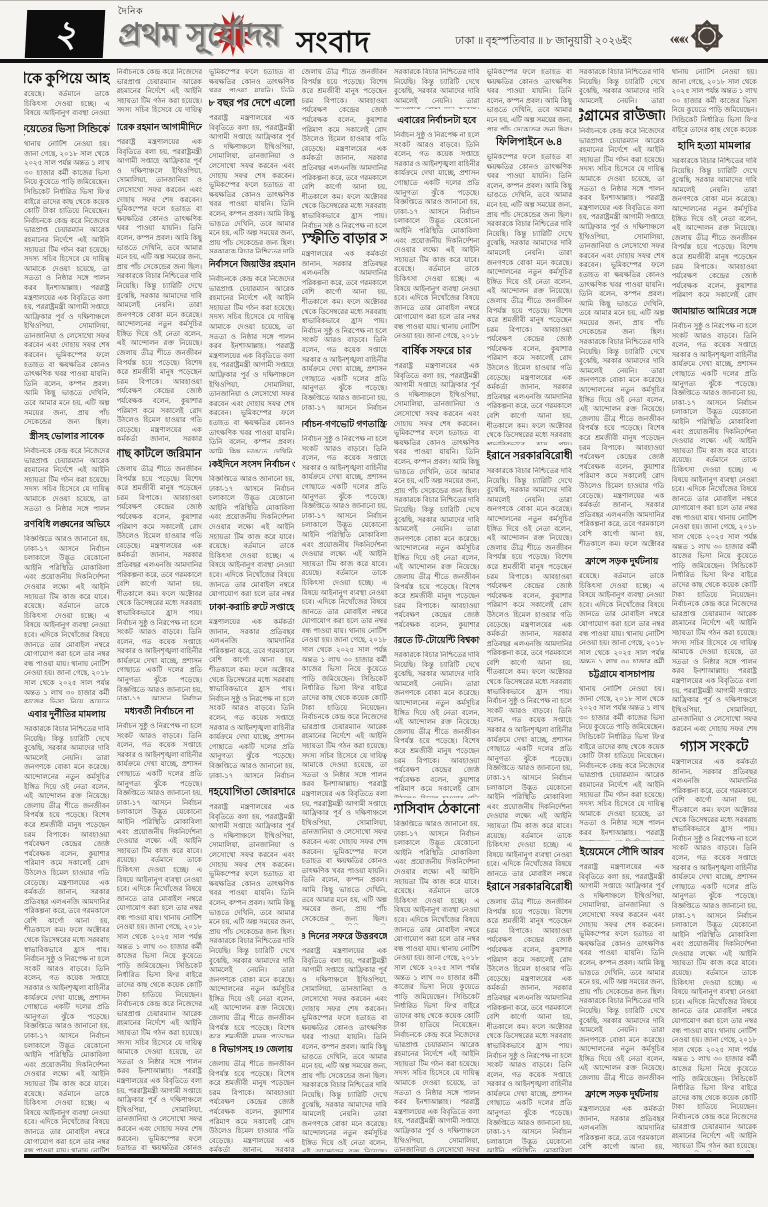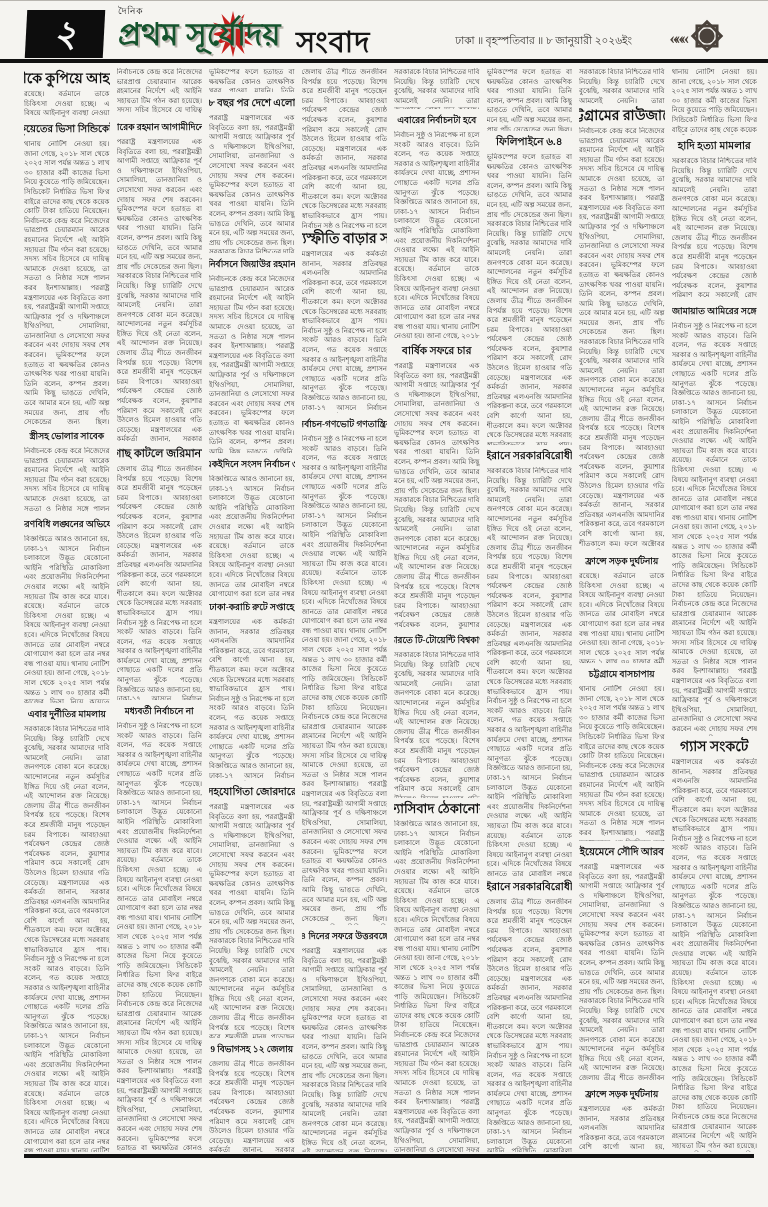--- a/index.html
+++ b/index.html
@@ -14,21 +14,21 @@
   #header{position:absolute;top:0;left:0;width:768px;height:62px;}
   .pagenum-box{
     position:absolute;left:26px;top:9px;width:78px;height:48px;
     background:#0d0d0d;transform:skewX(-3deg);
     display:flex;align-items:center;justify-content:center;
   }
   .pagenum-box span{color:#f8f8f6;font-size:36px;font-weight:bold;font-style:italic;line-height:1;}
   .brand{position:absolute;left:118px;top:3px;}
   .brand-small{display:block;font-size:9px;color:#222;letter-spacing:1px;}
   .brand-name{
-    position:relative;font-size:31px;font-weight:bold;color:#14532d;line-height:1.05;
+    position:relative;font-size:31px;font-weight:bold;color:#737373;line-height:1.05;
     text-shadow:2px 2px 0 #b9b6ae;white-space:nowrap;
   }
   .brand-name .w{position:relative;z-index:2;}
   .sun-wrap{position:absolute;left:92px;top:-8px;z-index:1;}
   .section-title{
     position:absolute;left:296px;top:18px;font-size:29px;font-weight:bold;color:#161616;
     letter-spacing:1px;
   }
   .dateline{position:absolute;right:136px;top:32px;font-size:10.5px;color:#33302c;white-space:nowrap;}
   .ornament{position:absolute;right:42px;top:16px;display:flex;align-items:center;}
@@ -136,21 +136,21 @@
         <div class="headline" style="font-size: 10px; text-align: center;">৮ বছর পর দেশে এলো</div>
         <div class="ptext" style="height: 139px;">পররাষ্ট্র মন্ত্রণালয়ের এক বিবৃতিতে বলা হয়, পররাষ্ট্রমন্ত্রী আগামী সপ্তাহে আফ্রিকার পূর্ব ও দক্ষিণাঞ্চলে ইথিওপিয়া, সোমালিয়া, তানজানিয়া ও লেসোথো সফর করবেন এবং দোহায় সফর শেষ করবেন। ভূমিকম্পের ফলে হতাহত বা ক্ষয়ক্ষতির কোনও তাৎক্ষণিক খবর পাওয়া যায়নি। তিনি বলেন, কম্পন প্রবল। আমি কিছু ভাঙতে দেখিনি, তবে আমার মনে হয়, এটি অল্প সময়ের জন্য, প্রায় পাঁচ সেকেন্ডের জন্য ছিল। সরকারকে বিচার নিশ্চিতের দাবি নিয়েছি। কিন্তু চ্যারিটি দেখে বুঝেছি, সরকার আমাদের দাবি আমলেই নেয়নি। তারা জনগণকে বোকা মনে করেছে। আন্দোলনের নতুন কর্মসূচির ইঙ্গিত দিয়ে ওই নেতা বলেন, এই আন্দোলন রক্ত নিয়েছে। </div>
         <div class="headline" style="font-size: 9px;">নির্বাসনে জিয়াউর রহমান</div>
         <div class="ptext" style="height: 178px;">নির্বাচনকে কেন্দ্র করে নিজেদের ভারপ্রাপ্ত চেয়ারম্যান আরেক রহমানের নির্দেশে এই আইনি সহায়তা টিম গঠন করা হয়েছে। সদস্য সচিব হিসেবে যে দায়িত্ব আমাকে দেওয়া হয়েছে, তা সততা ও নিষ্ঠার সঙ্গে পালন করব ইনশাআল্লাহ। পররাষ্ট্র মন্ত্রণালয়ের এক বিবৃতিতে বলা হয়, পররাষ্ট্রমন্ত্রী আগামী সপ্তাহে আফ্রিকার পূর্ব ও দক্ষিণাঞ্চলে ইথিওপিয়া, সোমালিয়া, তানজানিয়া ও লেসোথো সফর করবেন এবং দোহায় সফর শেষ করবেন। ভূমিকম্পের ফলে হতাহত বা ক্ষয়ক্ষতির কোনও তাৎক্ষণিক খবর পাওয়া যায়নি। তিনি বলেন, কম্পন প্রবল। আমি কিছু ভাঙতে দেখিনি, তবে আমার মনে হয়, এটি অল্প সময়ের জন্য, প্রায় পাঁচ সেকেন্ডের জন্য ছিল। সরকারকে বিচার নিশ্চিতের দাবি নিয়েছি। কিন্তু চ্যারিটি দেখে বুঝেছি, সরকার আমাদের দাবি আমলেই নেয়নি। তারা জনগণকে বোকা মনে করেছে। আন্দোলনের নতুন কর্মসূচির ইঙ্গিত দিয়ে ওই নেতা বলেন, এই আন্দোলন রক্ত নিয়েছে। </div>
         <div class="headline" style="font-size: 9px;">একইদিনে সংসদ নির্বাচন ও</div>
         <div class="ptext" style="height: 121px;">বিজ্ঞপ্তিতে আরও জানানো হয়, ঢাকা-১৭ আসনে নির্বাচন চলাকালে উদ্ভূত যেকোনো আইনি পরিস্থিতি মোকাবিলা এবং প্রয়োজনীয় দিকনির্দেশনা দেওয়ার লক্ষ্যে এই আইনি সহায়তা টিম কাজ করে যাবে। রয়েছে। বর্তমানে তাকে চিকিৎসা দেওয়া হচ্ছে। এ বিষয়ে আইনানুগ ব্যবস্থা নেওয়া হবে। এদিকে নিখোঁজের বিষয়ে জানতে তার মোবাইল নম্বরে যোগাযোগ করা হলে তার নম্বর বন্ধ পাওয়া যায়। থানায় নোটিশ নেওয়া হয়। জানা গেছে, ২০১৮ সাল থেকে ২০২৫ সাল পর্যন্ত অন্তত ১ লাখ ৩০ হাজার কর্মী কাজের ভিসা নিয়ে কুয়েতে পাড়ি জমিয়েছেন। সিন্ডিকেট নির্ধারিত ভিসা ফি'র বাইরে তাদের কাছ থেকে কয়েক কোটি টাকা হাতিয়ে নিয়েছেন। </div>
         <div class="headline" style="font-size: 9px;">ঢাকা-করাচি রুটে সপ্তাহে</div>
         <div class="ptext" style="height: 163px;">মন্ত্রণালয়ের এক কর্মকর্তা জানান, সরকার প্রতিবছর এলএনজি আমদানির পরিকল্পনা করে, তবে গরমকালে বেশি কার্গো আনা হয়, শীতকালে কম। ফলে অক্টোবর থেকে ডিসেম্বরের মধ্যে সরবরাহ স্বাভাবিকভাবে হ্রাস পায়। নির্বাচন সুষ্ঠু ও নিরপেক্ষ না হলে সংকট আরও বাড়বে। তিনি বলেন, গত কয়েক সপ্তাহে সরকার ও আইনশৃঙ্খলা বাহিনীর কার্যক্রমে দেখা যাচ্ছে, প্রশাসন গোছাতে একটি দলের প্রতি আনুগত্য ঝুঁকে পড়েছে। বিজ্ঞপ্তিতে আরও জানানো হয়, ঢাকা-১৭ আসনে নির্বাচন চলাকালে উদ্ভূত যেকোনো আইনি পরিস্থিতি মোকাবিলা এবং প্রয়োজনীয় দিকনির্দেশনা দেওয়ার লক্ষ্যে এই আইনি সহায়তা টিম কাজ করে যাবে। রয়েছে। বর্তমানে তাকে চিকিৎসা দেওয়া হচ্ছে। এ বিষয়ে আইনানুগ ব্যবস্থা নেওয়া হবে। এদিকে নিখোঁজের বিষয়ে জানতে তার মোবাইল নম্বরে যোগাযোগ করা হলে তার নম্বর বন্ধ পাওয়া যায়। </div>
         <div class="headline" style="font-size: 10.5px;">সহযোগিতা জোরদারে</div>
         <div class="ptext" style="height: 235px;">পররাষ্ট্র মন্ত্রণালয়ের এক বিবৃতিতে বলা হয়, পররাষ্ট্রমন্ত্রী আগামী সপ্তাহে আফ্রিকার পূর্ব ও দক্ষিণাঞ্চলে ইথিওপিয়া, সোমালিয়া, তানজানিয়া ও লেসোথো সফর করবেন এবং দোহায় সফর শেষ করবেন। ভূমিকম্পের ফলে হতাহত বা ক্ষয়ক্ষতির কোনও তাৎক্ষণিক খবর পাওয়া যায়নি। তিনি বলেন, কম্পন প্রবল। আমি কিছু ভাঙতে দেখিনি, তবে আমার মনে হয়, এটি অল্প সময়ের জন্য, প্রায় পাঁচ সেকেন্ডের জন্য ছিল। সরকারকে বিচার নিশ্চিতের দাবি নিয়েছি। কিন্তু চ্যারিটি দেখে বুঝেছি, সরকার আমাদের দাবি আমলেই নেয়নি। তারা জনগণকে বোকা মনে করেছে। আন্দোলনের নতুন কর্মসূচির ইঙ্গিত দিয়ে ওই নেতা বলেন, এই আন্দোলন রক্ত নিয়েছে। জেলায় তীব্র শীতে জনজীবন বিপর্যস্ত হয়ে পড়েছে। বিশেষ করে শ্রমজীবী মানুষ পড়েছেন চরম বিপাকে। আবহাওয়া পর্যবেক্ষণ কেন্দ্রের জ্যেষ্ঠ পর্যবেক্ষক বলেন, কুয়াশার পরিমাণ কমে সকালেই রোদ উঠলেও হিমেল হাওয়ার গতি বেড়েছে। মন্ত্রণালয়ের এক কর্মকর্তা জানান, সরকার প্রতিবছর এলএনজি আমদানির পরিকল্পনা করে, তবে গরমকালে বেশি কার্গো আনা হয়, শীতকালে কম। ফলে অক্টোবর থেকে ডিসেম্বরের মধ্যে সরবরাহ স্বাভাবিকভাবে হ্রাস পায়। </div>
-        <div class="headline" style="font-size: 9px;">9 বিভাগসহ ১২ জেলায়</div>
+        <div class="headline" style="font-size: 9px;">৪ বিভাগসহ 19 জেলায়</div>
         <div class="ptext" style="height: 92px;">জেলায় তীব্র শীতে জনজীবন বিপর্যস্ত হয়ে পড়েছে। বিশেষ করে শ্রমজীবী মানুষ পড়েছেন চরম বিপাকে। আবহাওয়া পর্যবেক্ষণ কেন্দ্রের জ্যেষ্ঠ পর্যবেক্ষক বলেন, কুয়াশার পরিমাণ কমে সকালেই রোদ উঠলেও হিমেল হাওয়ার গতি বেড়েছে। মন্ত্রণালয়ের এক কর্মকর্তা জানান, সরকার প্রতিবছর এলএনজি আমদানির পরিকল্পনা করে, তবে গরমকালে বেশি কার্গো আনা হয়, শীতকালে কম। ফলে অক্টোবর থেকে ডিসেম্বরের মধ্যে সরবরাহ স্বাভাবিকভাবে হ্রাস পায়। </div>
       </div>
       <div class="col">
         <div class="ptext" style="height: 160px;">জেলায় তীব্র শীতে জনজীবন বিপর্যস্ত হয়ে পড়েছে। বিশেষ করে শ্রমজীবী মানুষ পড়েছেন চরম বিপাকে। আবহাওয়া পর্যবেক্ষণ কেন্দ্রের জ্যেষ্ঠ পর্যবেক্ষক বলেন, কুয়াশার পরিমাণ কমে সকালেই রোদ উঠলেও হিমেল হাওয়ার গতি বেড়েছে। মন্ত্রণালয়ের এক কর্মকর্তা জানান, সরকার প্রতিবছর এলএনজি আমদানির পরিকল্পনা করে, তবে গরমকালে বেশি কার্গো আনা হয়, শীতকালে কম। ফলে অক্টোবর থেকে ডিসেম্বরের মধ্যে সরবরাহ স্বাভাবিকভাবে হ্রাস পায়। নির্বাচন সুষ্ঠু ও নিরপেক্ষ না হলে সংকট আরও বাড়বে। তিনি বলেন, গত কয়েক সপ্তাহে সরকার ও আইনশৃঙ্খলা বাহিনীর কার্যক্রমে দেখা যাচ্ছে, প্রশাসন গোছাতে একটি দলের প্রতি আনুগত্য ঝুঁকে পড়েছে। </div>
         <div class="headline" style="font-size: 14px; text-align: right;">মূল্যস্ফীতি বাড়ার সঙ্গে</div>
         <div class="ptext" style="height: 163px;">মন্ত্রণালয়ের এক কর্মকর্তা জানান, সরকার প্রতিবছর এলএনজি আমদানির পরিকল্পনা করে, তবে গরমকালে বেশি কার্গো আনা হয়, শীতকালে কম। ফলে অক্টোবর থেকে ডিসেম্বরের মধ্যে সরবরাহ স্বাভাবিকভাবে হ্রাস পায়। নির্বাচন সুষ্ঠু ও নিরপেক্ষ না হলে সংকট আরও বাড়বে। তিনি বলেন, গত কয়েক সপ্তাহে সরকার ও আইনশৃঙ্খলা বাহিনীর কার্যক্রমে দেখা যাচ্ছে, প্রশাসন গোছাতে একটি দলের প্রতি আনুগত্য ঝুঁকে পড়েছে। বিজ্ঞপ্তিতে আরও জানানো হয়, ঢাকা-১৭ আসনে নির্বাচন চলাকালে উদ্ভূত যেকোনো আইনি পরিস্থিতি মোকাবিলা এবং প্রয়োজনীয় দিকনির্দেশনা দেওয়ার লক্ষ্যে এই আইনি সহায়তা টিম কাজ করে যাবে। রয়েছে। বর্তমানে তাকে চিকিৎসা দেওয়া হচ্ছে। এ বিষয়ে আইনানুগ ব্যবস্থা নেওয়া হবে। এদিকে নিখোঁজের বিষয়ে জানতে তার মোবাইল নম্বরে যোগাযোগ করা হলে তার নম্বর বন্ধ পাওয়া যায়। </div>
         <div class="headline" style="font-size: 9px;">নির্বাচন-গণভোট গণতান্ত্রিক</div>
         <div class="ptext" style="height: 490px;">নির্বাচন সুষ্ঠু ও নিরপেক্ষ না হলে সংকট আরও বাড়বে। তিনি বলেন, গত কয়েক সপ্তাহে সরকার ও আইনশৃঙ্খলা বাহিনীর কার্যক্রমে দেখা যাচ্ছে, প্রশাসন গোছাতে একটি দলের প্রতি আনুগত্য ঝুঁকে পড়েছে। বিজ্ঞপ্তিতে আরও জানানো হয়, ঢাকা-১৭ আসনে নির্বাচন চলাকালে উদ্ভূত যেকোনো আইনি পরিস্থিতি মোকাবিলা এবং প্রয়োজনীয় দিকনির্দেশনা দেওয়ার লক্ষ্যে এই আইনি সহায়তা টিম কাজ করে যাবে। রয়েছে। বর্তমানে তাকে চিকিৎসা দেওয়া হচ্ছে। এ বিষয়ে আইনানুগ ব্যবস্থা নেওয়া হবে। এদিকে নিখোঁজের বিষয়ে জানতে তার মোবাইল নম্বরে যোগাযোগ করা হলে তার নম্বর বন্ধ পাওয়া যায়। থানায় নোটিশ নেওয়া হয়। জানা গেছে, ২০১৮ সাল থেকে ২০২৫ সাল পর্যন্ত অন্তত ১ লাখ ৩০ হাজার কর্মী কাজের ভিসা নিয়ে কুয়েতে পাড়ি জমিয়েছেন। সিন্ডিকেট নির্ধারিত ভিসা ফি'র বাইরে তাদের কাছ থেকে কয়েক কোটি টাকা হাতিয়ে নিয়েছেন। নির্বাচনকে কেন্দ্র করে নিজেদের ভারপ্রাপ্ত চেয়ারম্যান আরেক রহমানের নির্দেশে এই আইনি সহায়তা টিম গঠন করা হয়েছে। সদস্য সচিব হিসেবে যে দায়িত্ব আমাকে দেওয়া হয়েছে, তা সততা ও নিষ্ঠার সঙ্গে পালন করব ইনশাআল্লাহ। পররাষ্ট্র মন্ত্রণালয়ের এক বিবৃতিতে বলা হয়, পররাষ্ট্রমন্ত্রী আগামী সপ্তাহে আফ্রিকার পূর্ব ও দক্ষিণাঞ্চলে ইথিওপিয়া, সোমালিয়া, তানজানিয়া ও লেসোথো সফর করবেন এবং দোহায় সফর শেষ করবেন। ভূমিকম্পের ফলে হতাহত বা ক্ষয়ক্ষতির কোনও তাৎক্ষণিক খবর পাওয়া যায়নি। তিনি বলেন, কম্পন প্রবল। আমি কিছু ভাঙতে দেখিনি, তবে আমার মনে হয়, এটি অল্প সময়ের জন্য, প্রায় পাঁচ সেকেন্ডের জন্য ছিল। সরকারকে বিচার নিশ্চিতের দাবি নিয়েছি। কিন্তু চ্যারিটি দেখে বুঝেছি, সরকার আমাদের দাবি আমলেই নেয়নি। তারা জনগণকে বোকা মনে করেছে। আন্দোলনের নতুন কর্মসূচির ইঙ্গিত দিয়ে ওই নেতা বলেন, এই আন্দোলন রক্ত নিয়েছে। জেলায় তীব্র শীতে জনজীবন বিপর্যস্ত হয়ে পড়েছে। বিশেষ করে শ্রমজীবী মানুষ পড়েছেন চরম বিপাকে। আবহাওয়া পর্যবেক্ষণ কেন্দ্রের জ্যেষ্ঠ পর্যবেক্ষক বলেন, কুয়াশার পরিমাণ কমে সকালেই রোদ উঠলেও হিমেল হাওয়ার গতি বেড়েছে। </div>
         <div class="headline" style="font-size: 9px;">৪ দিনের সফরে উত্তরবঙ্গে</div>
         <div class="ptext" style="height: 205px;">পররাষ্ট্র মন্ত্রণালয়ের এক বিবৃতিতে বলা হয়, পররাষ্ট্রমন্ত্রী আগামী সপ্তাহে আফ্রিকার পূর্ব ও দক্ষিণাঞ্চলে ইথিওপিয়া, সোমালিয়া, তানজানিয়া ও লেসোথো সফর করবেন এবং দোহায় সফর শেষ করবেন। ভূমিকম্পের ফলে হতাহত বা ক্ষয়ক্ষতির কোনও তাৎক্ষণিক খবর পাওয়া যায়নি। তিনি বলেন, কম্পন প্রবল। আমি কিছু ভাঙতে দেখিনি, তবে আমার মনে হয়, এটি অল্প সময়ের জন্য, প্রায় পাঁচ সেকেন্ডের জন্য ছিল। সরকারকে বিচার নিশ্চিতের দাবি নিয়েছি। কিন্তু চ্যারিটি দেখে বুঝেছি, সরকার আমাদের দাবি আমলেই নেয়নি। তারা জনগণকে বোকা মনে করেছে। আন্দোলনের নতুন কর্মসূচির ইঙ্গিত দিয়ে ওই নেতা বলেন, এই আন্দোলন রক্ত নিয়েছে। জেলায় তীব্র শীতে জনজীবন বিপর্যস্ত হয়ে পড়েছে। বিশেষ করে শ্রমজীবী মানুষ পড়েছেন চরম বিপাকে। আবহাওয়া পর্যবেক্ষণ কেন্দ্রের জ্যেষ্ঠ পর্যবেক্ষক বলেন, কুয়াশার পরিমাণ কমে সকালেই রোদ উঠলেও হিমেল হাওয়ার গতি বেড়েছে। </div>

